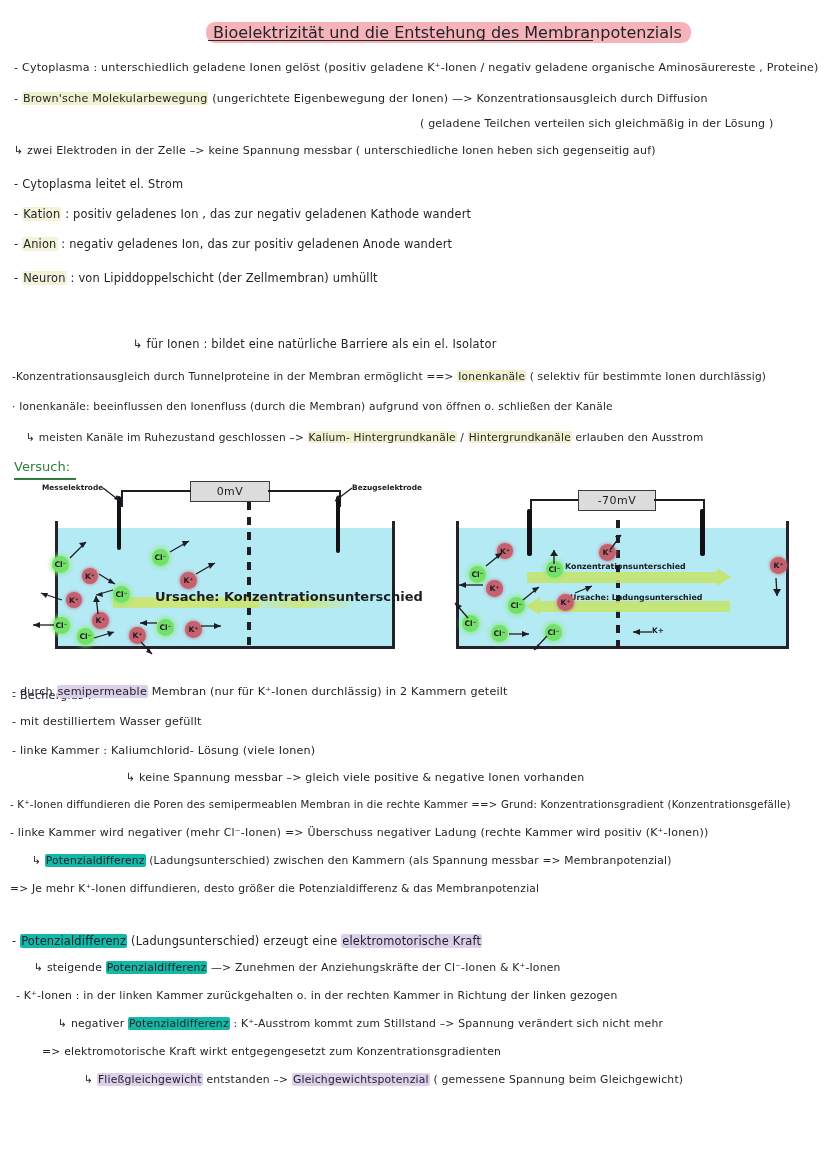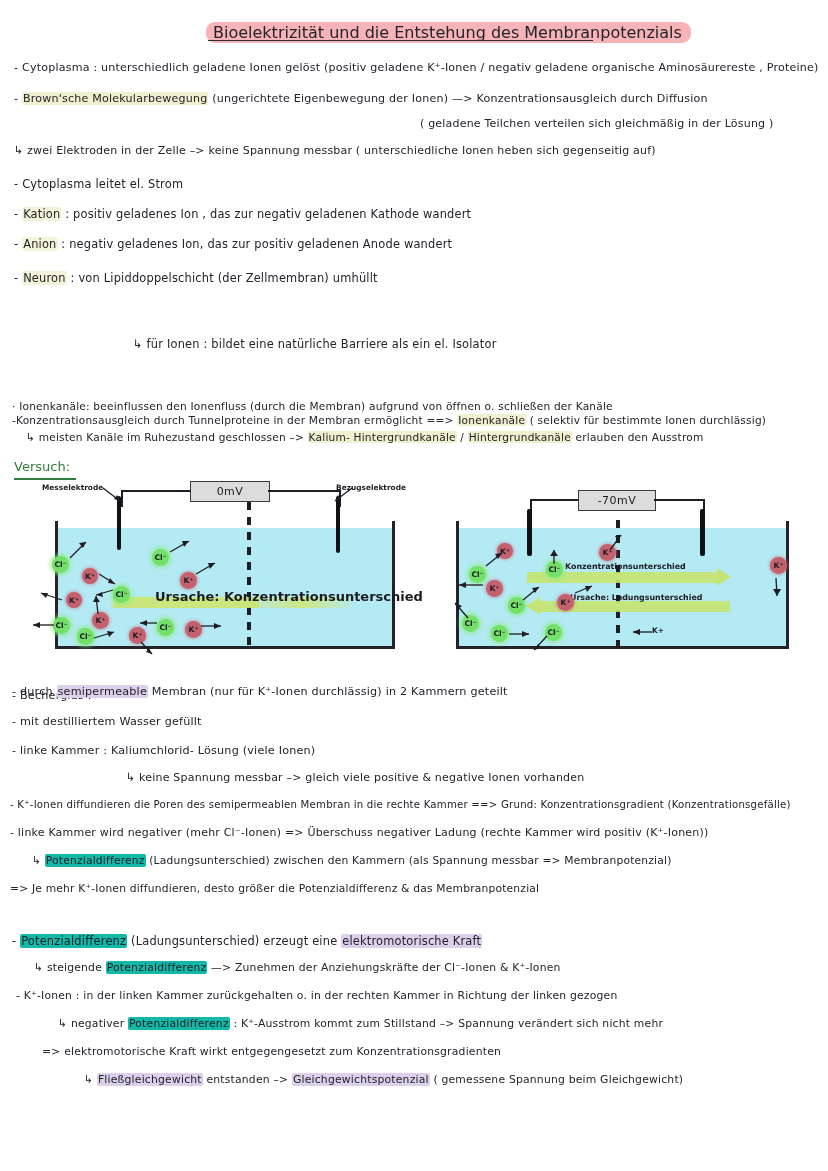--- a/index.html
+++ b/index.html
@@ -178,21 +178,21 @@
 
   <div class="ln" style="left:14px; top:272px;">
     <span>-</span>
     <span class="hl-ylt">Neuron</span>
     <span>: von Lipiddoppelschicht (der Zellmembran) umhüllt</span>
   </div>
 
 
   <div class="ln" style="left:133px; top:338px;">↳ für Ionen : bildet  eine  natürliche  Barriere  als ein el.  Isolator</div>
 
-  <div class="ln" style="left:12px; top:370px; font-size:10.6px;margin-top:44px;">
+  <div class="ln" style="left:12px; top:370px; font-size:10.6px;">
     <span>-Konzentrationsausgleich  durch Tunnelproteine  in der Membran ermöglicht  ==&gt;  </span>
     <span class="hl-y">Ionenkanäle</span>
     <span> ( selektiv für bestimmte Ionen durchlässig)</span>
   </div>
 
   <div class="ln" style="left:12px; top:400px; font-size:10.6px;">· Ionenkanäle: beeinflussen den Ionenfluss (durch die Membran) aufgrund von öffnen o. schließen der Kanäle</div>
 
   <div class="ln" style="left:26px; top:431px; font-size:10.6px;">
     <span>↳ meisten Kanäle im Ruhezustand  geschlossen  –&gt; </span>
     <span class="hl-y">Kalium- Hintergrundkanäle</span>
@@ -224,21 +224,21 @@
     <div class="memb-dash" style="left:247px; top:502px; height:146px;"></div>
 
     <div class="lbl lbl-sm" style="left:42px; top:483px;">Messelektrode</div>
     <div class="arr" style="left:103px; top:488px;">
       <svg width="24" height="18" viewBox="0 0 24 18">
         <path d="M0,0 L17,13" stroke="#1d1d23" stroke-width="1.3" fill="none"></path>
         <path d="M17,13 L11,11 L14,7 Z" fill="#1d1d23"></path>
       </svg>
     </div>
 
-    <div class="lbl lbl-sm" style="left:336px; top:483px;text-align:right;">Bezugselektrode</div>
+    <div class="lbl lbl-sm" style="left:352px; top:483px;text-align:right;">Bezugselektrode</div>
     <div class="arr" style="left:330px; top:488px;">
       <svg width="24" height="18" viewBox="0 0 24 18">
         <path d="M22,0 L5,13" stroke="#1d1d23" stroke-width="1.3" fill="none"></path>
         <path d="M5,13 L11,11 L8,7 Z" fill="#1d1d23"></path>
       </svg>
     </div>
 
     <div class="band-solid" style="left:113px; top:597px; width:146px;"></div>
     <div class="band" style="left:110px; top:597px; width:155px;"></div>
     <div class="band" style="left:250px; top:597px; width:102px;"></div>

